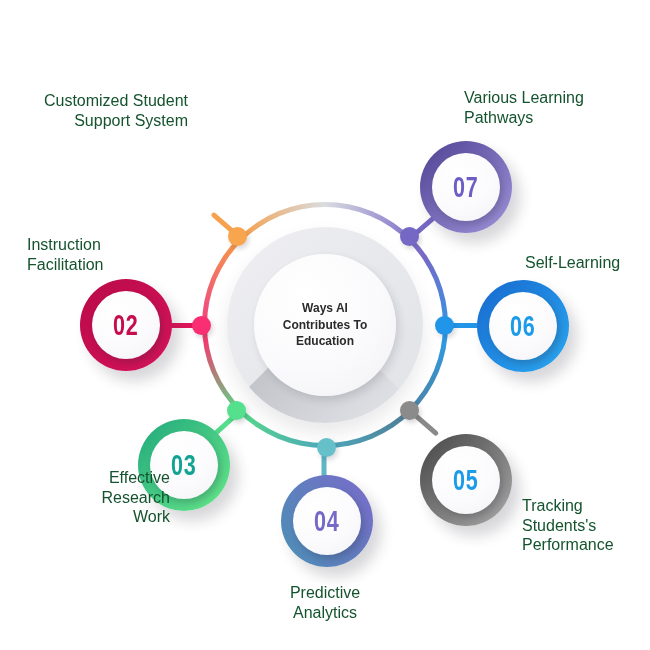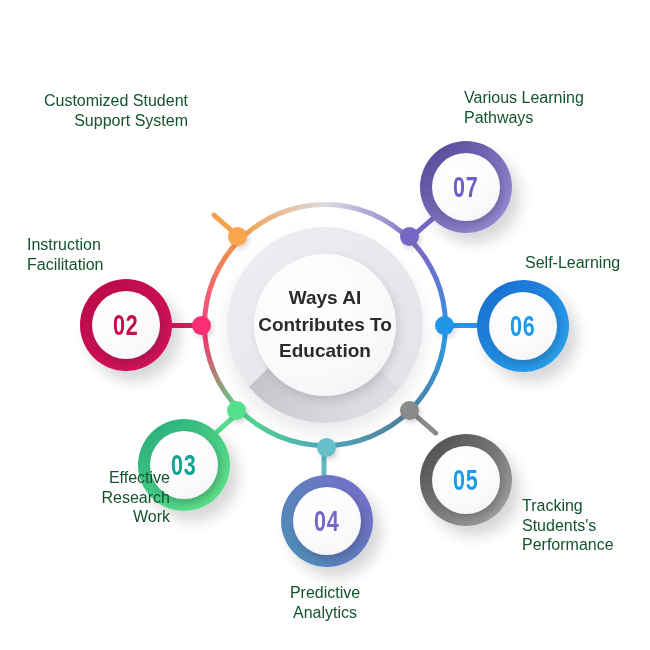--- a/index.html
+++ b/index.html
@@ -32,21 +32,21 @@
     background:linear-gradient(to right, rgba(150,153,162,0.45), rgba(150,153,162,0) 80%);
   }
   .center-inner {
     position:absolute; left:254px; top:254px; width:142px; height:142px;
     border-radius:50%; z-index:4;
     background:radial-gradient(circle at 36% 30%, #ffffff 0%, #fafafc 55%, #f1f1f5 100%);
     box-shadow:3px 4px 9px rgba(40,40,60,0.14);
     display:flex; align-items:center; justify-content:center;
   }
   .center-title {
-    font-weight:bold; font-size:19px; line-height:1.4; color:#2b2b2b;
+    font-weight:bold; font-size:12px; line-height:1.4; color:#2b2b2b;
     text-align:center; white-space:pre-line;
   }
   
   .spoke { position:absolute; height:5px; border-radius:3px; z-index:3; transform-origin:0 50%; }
   .s1 { left:212px; top:211px; width:36px; transform:rotate(41deg);  background:#f6a14c; }
   .s2 { left:170px; top:323px; width:36px;                            background:#e0175b; }
   .s3 { left:213px; top:433px; width:36px; transform:rotate(-42deg); background:#54de8d; }
   .s4 { left:324px; top:446px; width:32px; transform:rotate(90deg);  background:#5fb7c6; }
   .s5 { left:412px; top:410px; width:34px; transform:rotate(41deg);  background:#8a8a8a; }
   .s6 { left:443px; top:323px; width:36px;                            background:#2196e9; }

